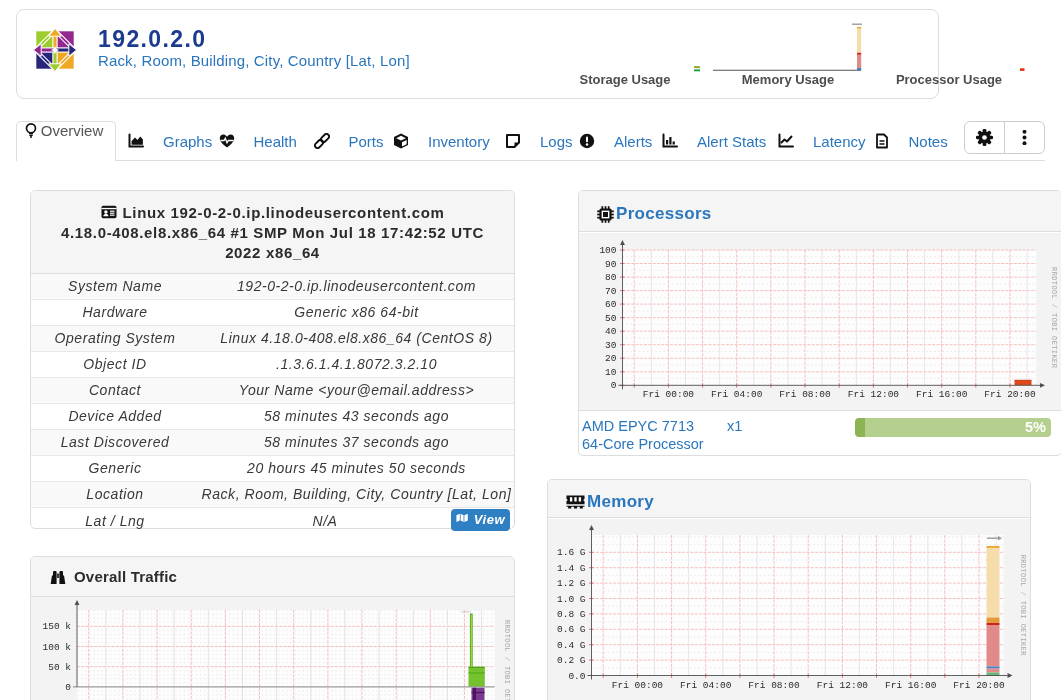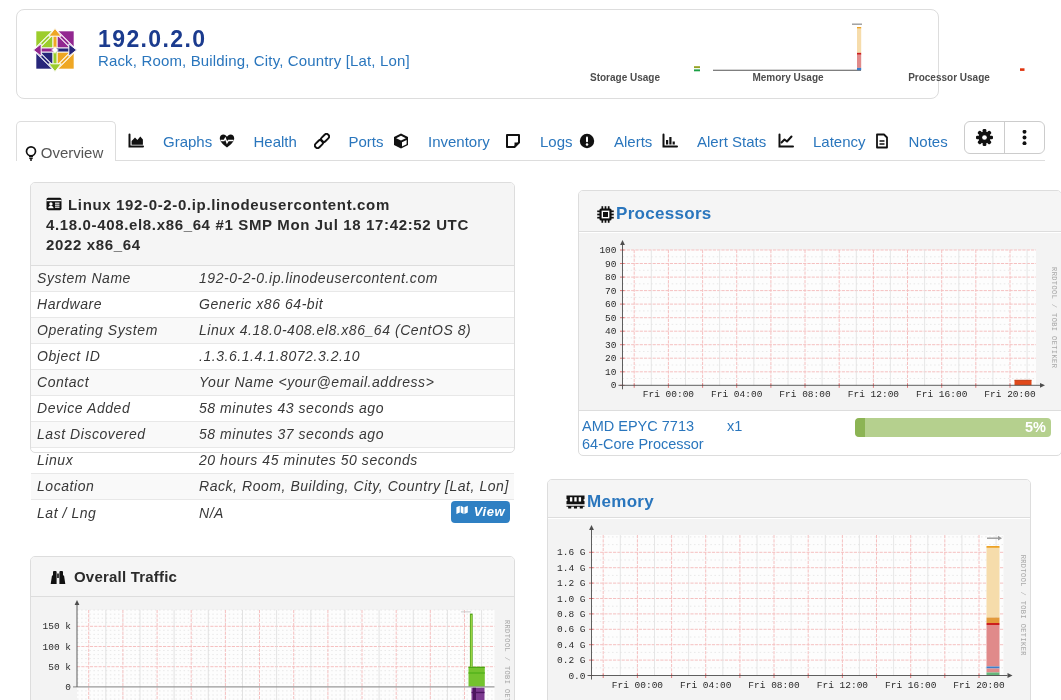--- a/index.html
+++ b/index.html
@@ -2,36 +2,36 @@
 <html><head><meta charset="utf-8"><style>
 * { margin:0; padding:0; box-sizing:border-box; }
 html,body { width:1061px; height:700px; overflow:hidden; background:#fff;
   font-family:"Liberation Sans", sans-serif; position:relative; }
 .abs { position:absolute; }
 #hdr { left:16px; top:9px; width:923px; height:90px; background:#fff;
   border:1px solid #ddd; border-radius:8px; }
 #hdr .logo { position:absolute; left:15px; top:17px; }
 #hdr h1 { position:absolute; left:81px; top:16px; font-size:23px; letter-spacing:1.4px; color:#1b3b8e; }
 #hdr .loc { position:absolute; left:81px; top:42px; font-size:15px; letter-spacing:0.15px; color:#2a76bd; }
-.glabel { position:absolute; top:62px; font-size:10px; font-weight:bold; color:#4d4d4d; white-space:nowrap; transform:translateX(-50%); }
+.glabel { position:absolute; top:62px; font-size:13px; font-weight:bold; color:#4d4d4d; white-space:nowrap; transform:translateX(-50%); }
 #sparks { position:absolute; left:674px; top:9px; }
 #tabline { left:16px; top:160px; width:1029px; height:1px; background:#ddd; }
 #tab-active { left:16px; top:121px; width:100px; height:40px; background:#fff;
   border:1px solid #ddd; border-bottom:0; border-radius:5px 5px 0 0; z-index:2;
-  display:flex; align-items:flex-end; justify-content:center; gap:2px; color:#555; font-size:15px;
+  display:flex; align-items:flex-start; justify-content:center; gap:2px; color:#555; font-size:15px;
   padding-right:6px; }
 .tab { position:absolute; top:121px; height:40px; display:flex; align-items:center; gap:19px;
   color:#2a76bd; font-size:15px; z-index:2; }
 #btngrp { left:964px; top:121px; width:81px; height:33px; border:1px solid #ccc; border-radius:6px;
   background:#fff; display:flex; }
 #btngrp .half { flex:1; display:flex; align-items:center; justify-content:center; }
 #btngrp .half:first-child { border-right:1px solid #ccc; }
 .panel { position:absolute; background:#fff; border:1px solid #ddd; border-radius:5px; }
 .phead { background:#f5f5f5; border-bottom:1px solid #ddd; border-radius:4px 4px 0 0; }
-#panel-left { left:30px; top:182px; width:485px; height:271px; }
+#panel-left { left:30px; top:190px; width:485px; height:339px;text-align:center; }
 #panel-left .phead { padding:12px 15px 10px 15px; font-size:15px; font-weight:bold; color:#2b2b2b; line-height:20px; letter-spacing:0.65px; }
 #panel-left .phead svg { vertical-align:-2px; margin-right:6px; }
 #itable { width:100%; border-collapse:collapse; font-size:14px; color:#383838; letter-spacing:0.55px; }
 #itable td { height:26px; border-top:1px solid #e8e8e8; padding:0 0 0 6px; vertical-align:middle;font-style:italic; }
 #itable tr:first-child td { border-top:0; height:25px; }
 #itable tr:last-child td { height:28px; line-height:27px; }
 #itable tr.odd { background:#f9f9f9; }
 #itable td.k { width:162px; }
 .viewbtn { float:right; margin-right:4px; margin-top:5px; background:#2f80c3; border-radius:4px; color:#fff;
   width:59px; height:22px; display:inline-flex; align-items:center; justify-content:center; gap:5px;
@@ -275,21 +275,21 @@
         </tr>
 <tr class="">
           <td class="k">Device Added</td>
           <td>58 minutes 43 seconds ago</td>
         </tr>
 <tr class="odd">
           <td class="k">Last Discovered</td>
           <td>58 minutes 37 seconds ago</td>
         </tr>
 <tr class="">
-          <td class="k">Linux</td>
+          <td class="k">Generic</td>
           <td>20 hours 45 minutes 50 seconds</td>
         </tr>
 <tr class="odd">
           <td class="k">Location</td>
           <td>Rack, Room, Building, City, Country [Lat, Lon]</td>
         </tr>
 <tr>
           <td class="k">Lat / Lng</td>
           <td>N/A<span class="viewbtn">
               <svg width="13" height="13" viewBox="0 0 16 16" xmlns="http://www.w3.org/2000/svg">

